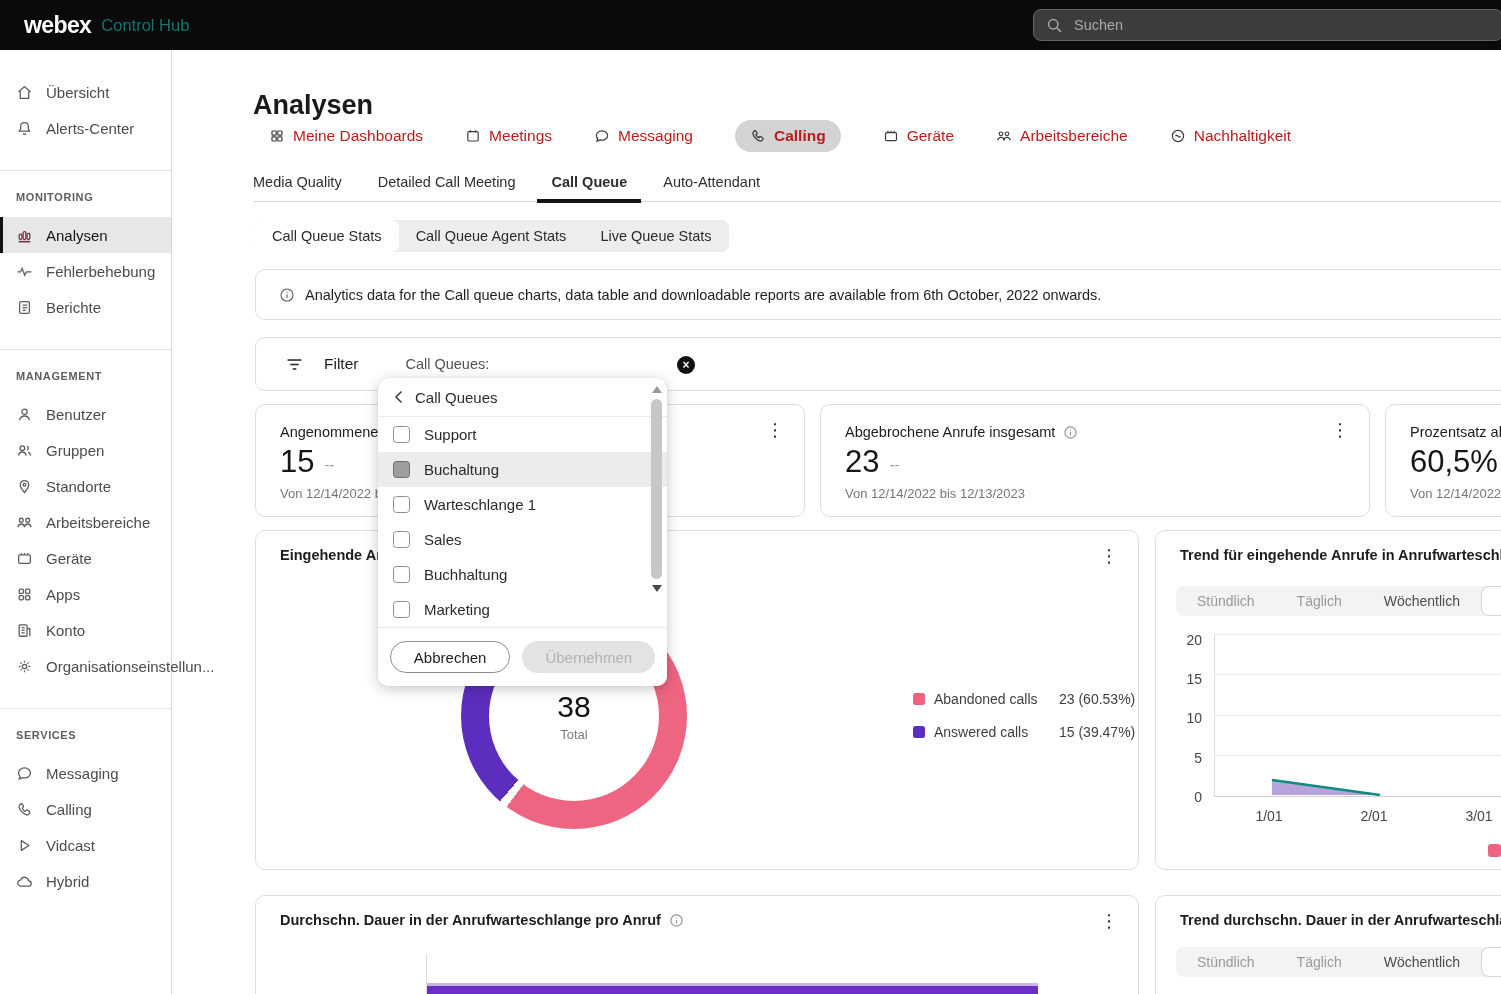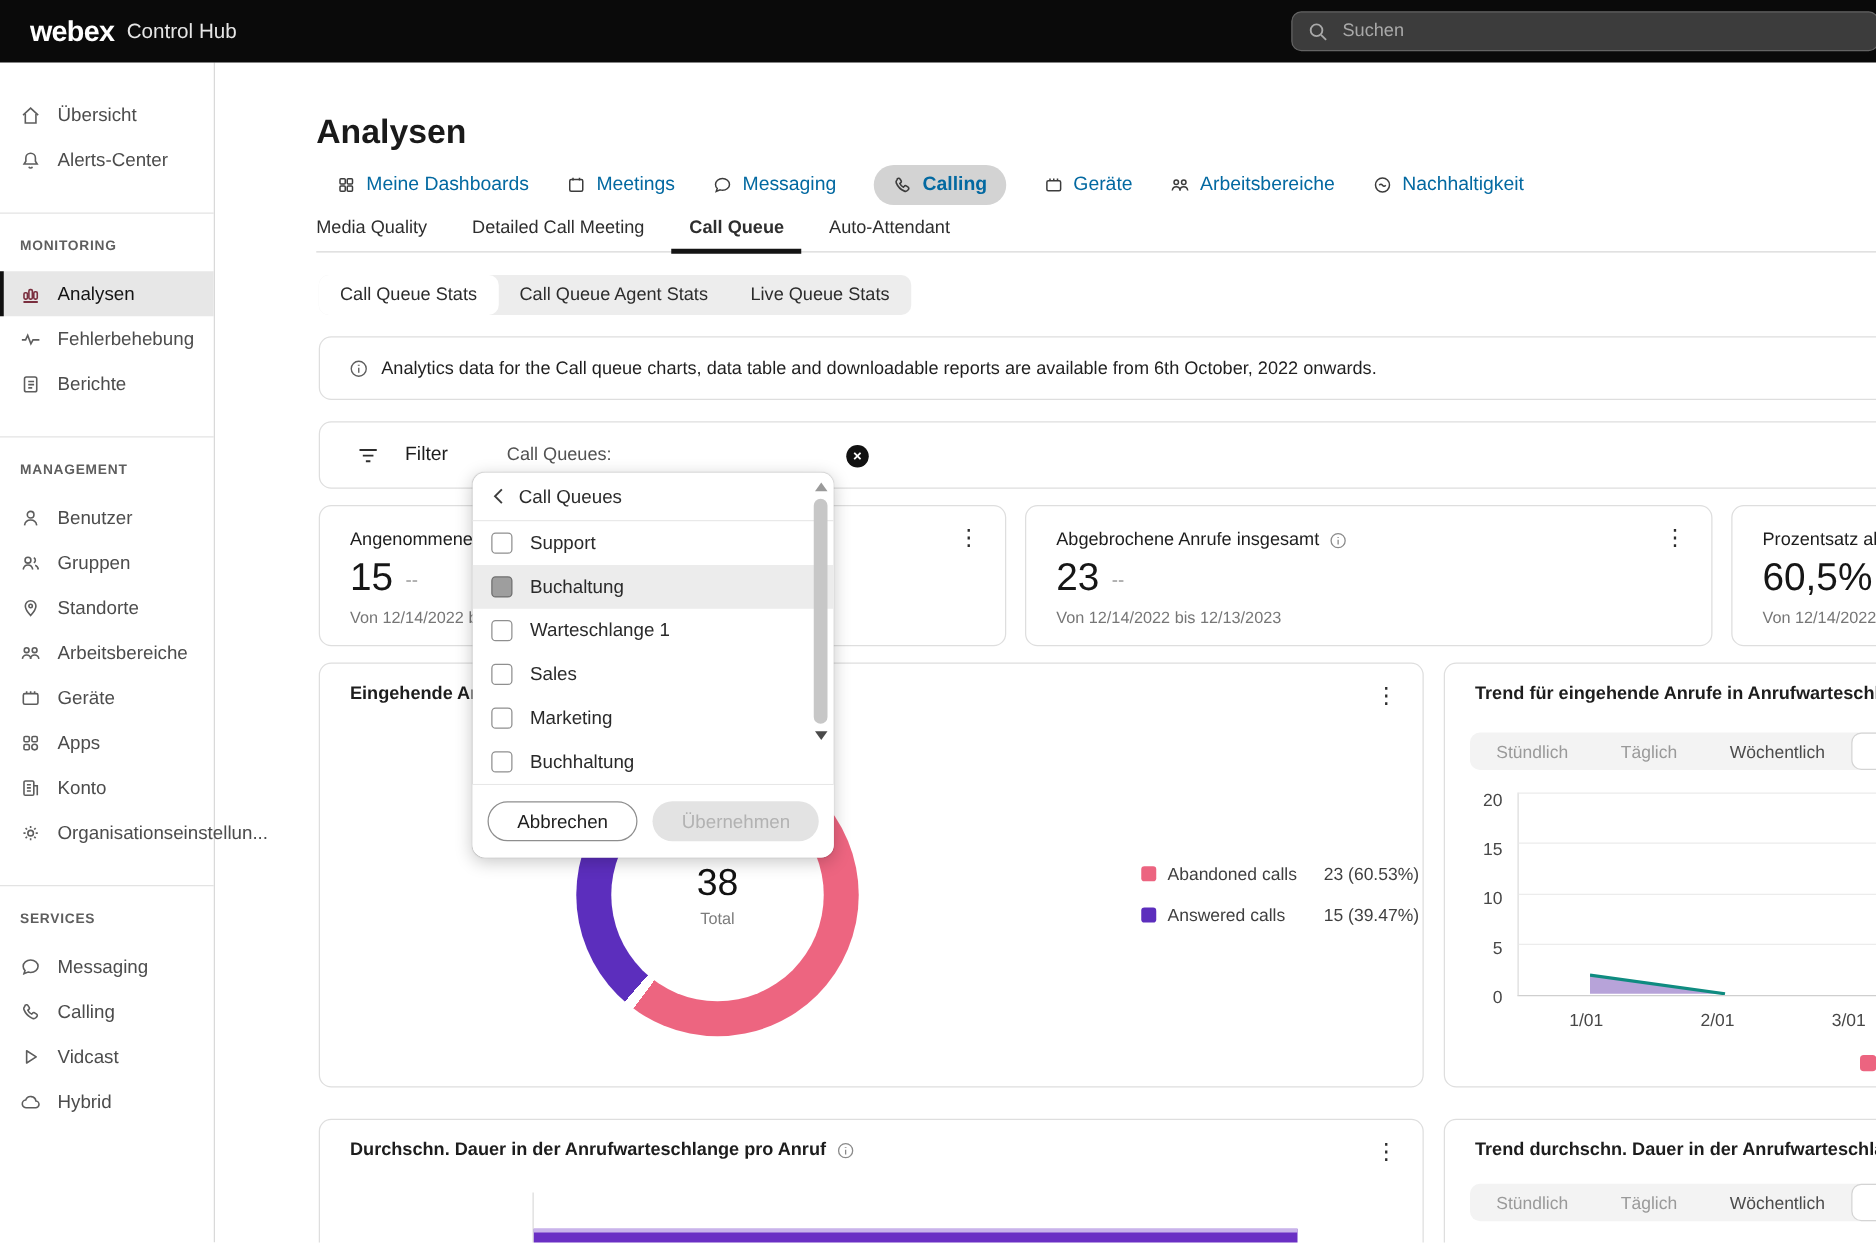--- a/index.html
+++ b/index.html
@@ -3,41 +3,41 @@
 <meta charset="utf-8">
 <style>
   html,body{margin:0;padding:0;}
   body{width:1501px;height:994px;overflow:hidden;position:relative;background:#fff;
        font-family:"Liberation Sans",sans-serif;-webkit-font-smoothing:antialiased;}
   svg{display:block;}
   
   .topbar{position:absolute;left:0;top:0;width:1501px;height:50px;background:#0a0a0a;
           display:flex;align-items:center;padding-left:24px;box-sizing:border-box;z-index:70;}
   .brand{color:#fff;font-size:23px;font-weight:700;letter-spacing:-.6px;}
-  .product{color:#e5e5e5;font-size:16.5px;font-weight:400;margin-left:10px;}
+  .product{color:#0f766e;font-size:16.5px;font-weight:400;margin-left:10px;}
   .searchbox{position:absolute;left:1033px;top:9px;width:470px;height:32px;background:#3c3c3c;
              border:1px solid #646464;border-radius:8px;display:flex;align-items:center;
              gap:9px;padding:0 12px;box-sizing:border-box;}
   .searchbox input{flex:1;background:transparent;border:0;outline:0;color:#d0d0d0;
              font-size:14.5px;font-family:inherit;}
   .searchbox input::placeholder{color:#a9a9a9;}
   
   .sidebar{position:absolute;left:0;top:50px;width:172px;bottom:0;background:#fff;
            border-right:1px solid #d9d9d9;box-sizing:border-box;padding-top:24px;z-index:5;}
   .side-item{height:36px;display:flex;align-items:center;gap:13px;padding-left:13px;
              border-left:3px solid transparent;font-size:15px;color:#4c4c4c;cursor:pointer;}
   .side-item.active{background:#e7e7e7;border-left-color:#101010;color:#141414;}
   .sicon{color:#5d5d5d;display:flex;flex:none;}
   .side-item.active .sicon{color:#7a2f3f;}
   .side-divider{border:none;border-top:1px solid #e3e3e3;margin:24px 0 0 0;}
   .side-label{font-size:11px;font-weight:700;letter-spacing:.6px;color:#5e5e5e;margin:20px 0 14px 16px;}
   
   .page-title{position:absolute;left:253px;top:72px;font-size:27px;font-weight:700;color:#1a1a1a;}
-  .tabs{position:absolute;left:269px;top:132px;height:32px;display:flex;align-items:center;
-        gap:30px;font-size:15.5px;color:#0369a1;z-index:4;}
+  .tabs{position:absolute;left:269px;top:120px;height:32px;display:flex;align-items:center;
+        gap:42px;font-size:15.5px;color:#b91c1c;z-index:4;}
   .tab{display:flex;align-items:center;gap:8px;cursor:pointer;height:32px;}
   .ticon{color:#3c3c3c;display:flex;}
   .tab.active{background:#d3d3d3;border-radius:17px;padding:0 15px;font-weight:700;}
   .subtabs{position:absolute;left:253px;top:172px;right:0;height:29px;border-bottom:1px solid #d8d8d8;
            display:flex;gap:36px;font-size:14.5px;color:#2e2e2e;z-index:4;}
   .subtab{position:relative;cursor:pointer;padding-top:2px;}
   .subtab.active{font-weight:700;}
   .subtab.active::after{content:"";position:absolute;left:-14px;right:-14px;bottom:-2px;height:4px;background:#141414;}
   .segments{position:absolute;left:255px;top:220px;display:inline-flex;background:#ededed;
             border-radius:8px;font-size:14.5px;color:#2c2c2c;z-index:4;}
@@ -564,25 +564,25 @@
     <div class="dd-row">
       <span class="cb"></span>
       <span>Warteschlange 1</span>
     </div>
     <div class="dd-row">
       <span class="cb"></span>
       <span>Sales</span>
     </div>
     <div class="dd-row">
       <span class="cb"></span>
-      <span>Marketing</span>
+      <span>Buchhaltung</span>
     </div>
     <div class="dd-row">
       <span class="cb"></span>
-      <span>Buchhaltung</span>
+      <span>Marketing</span>
     </div>
   </div>
   <div class="dd-scroll">
     <div class="arr-up"></div>
     <div class="thumb"></div>
     <div class="arr-dn"></div>
   </div>
   <div class="dd-footer">
     <button class="btn btn-cancel">Abbrechen</button>
     <button class="btn btn-apply">Übernehmen</button>

